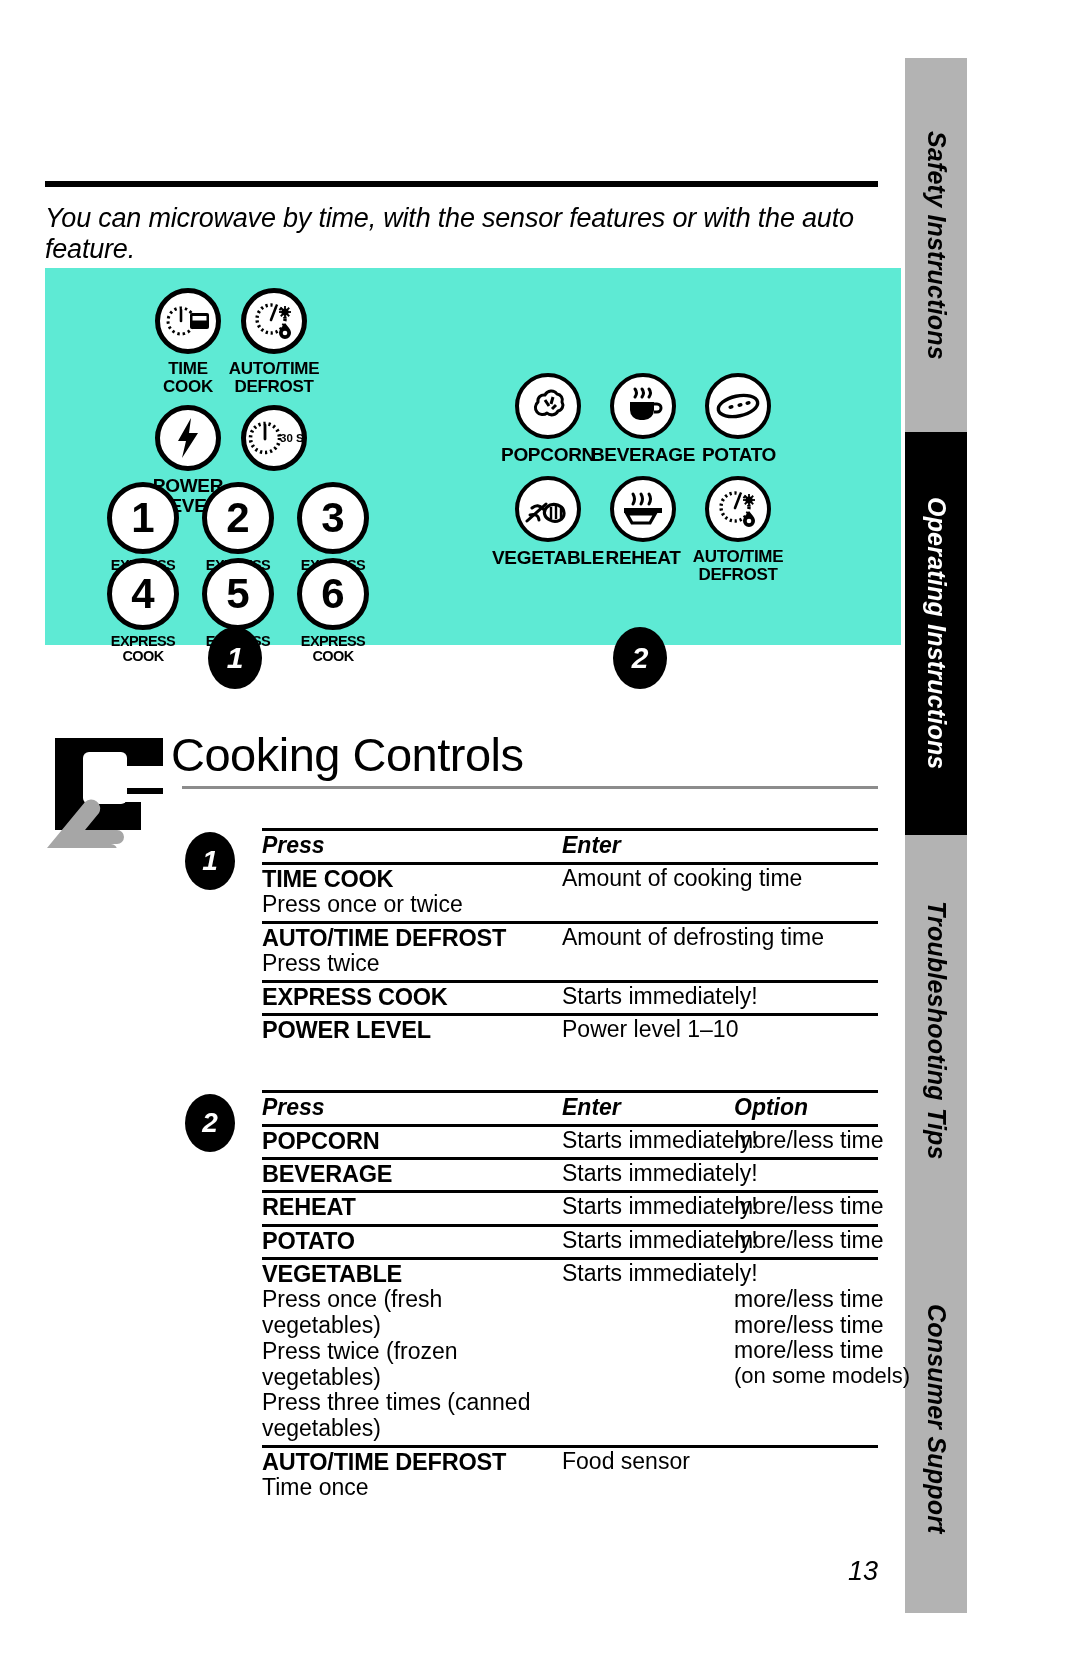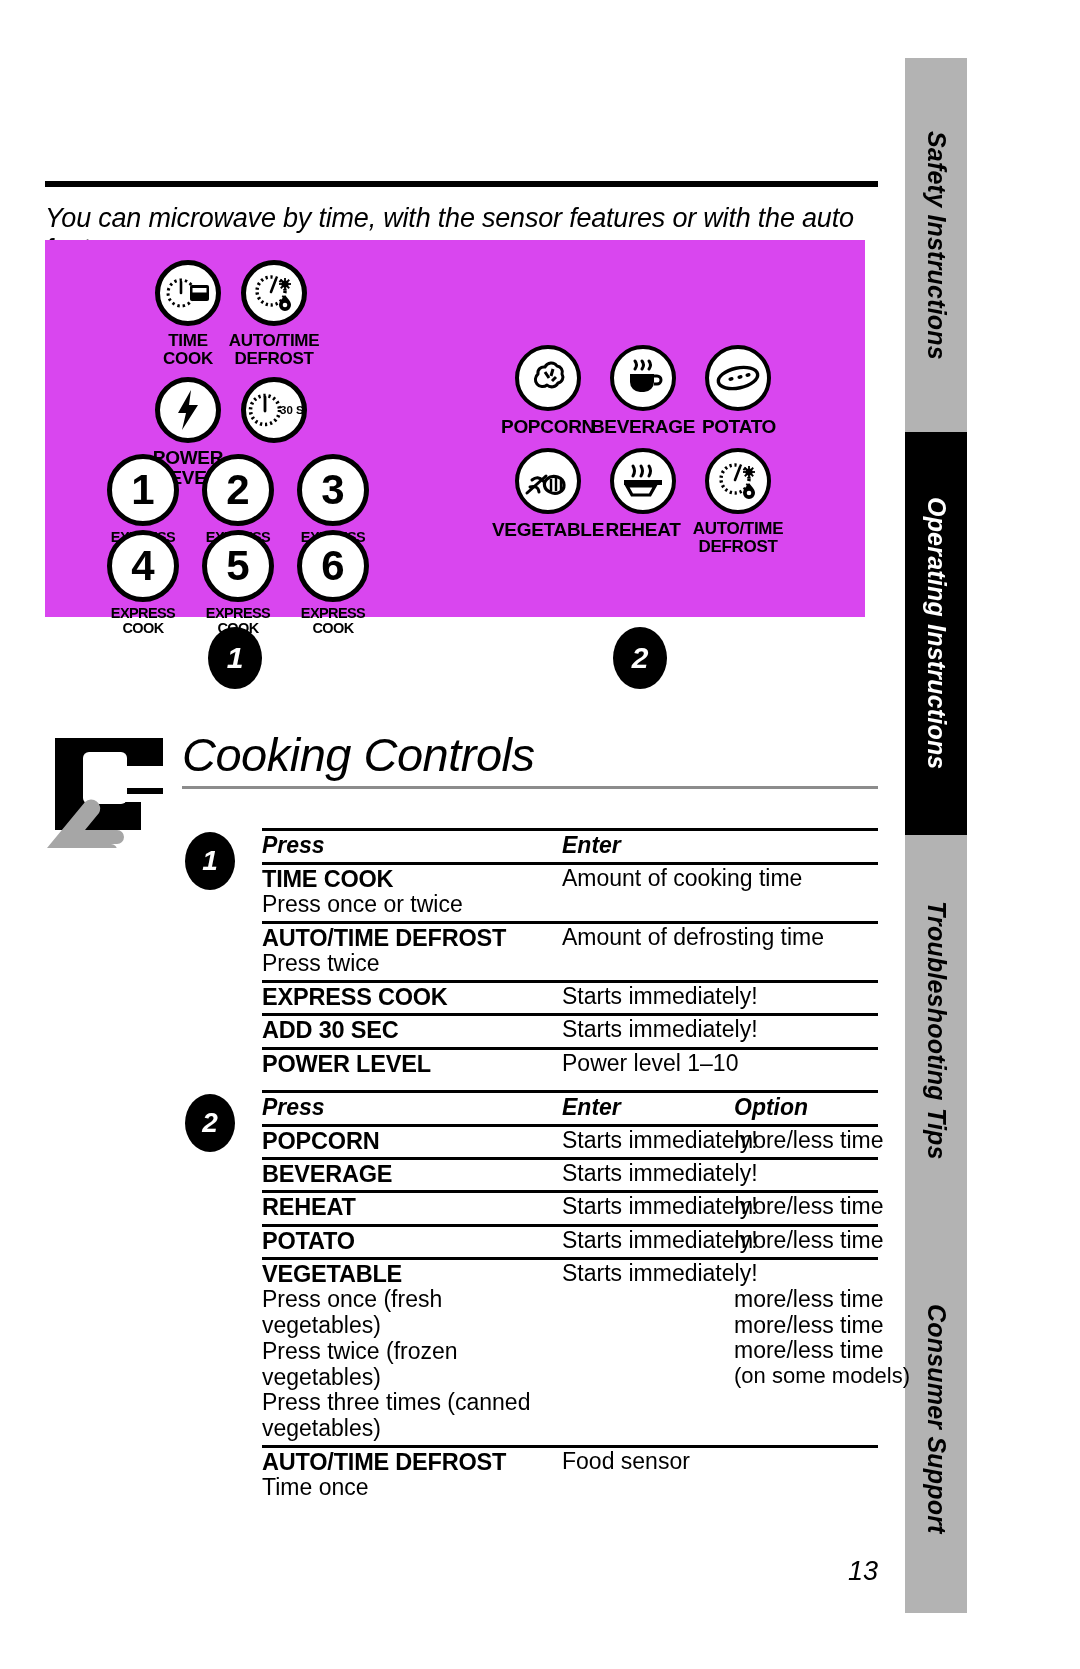--- a/index.html
+++ b/index.html
@@ -79,24 +79,25 @@
     width: 840px;
     font-style: italic;
     font-size: 27px;
     letter-spacing: -0.2px;
   }
 
   
   #panel {
     position: absolute;
     left: 45px;
-    top: 240px;
+    top: 268px;
     width: 820px;
     height: 377px;
-    background: #d946ef;
+    background: #5eead4;
+    padding-left: 36px;
   }
   .rbtn {
     position: absolute;
     border-radius: 50%;
     background: #fff;
     border: 5px solid #000;
     box-sizing: border-box;
     display: flex;
     align-items: center;
     justify-content: center;
@@ -141,23 +142,22 @@
   
   #finger-icon {
     position: absolute;
     left: 45px;
     top: 730px;
     width: 128px;
     height: 118px;
   }
   #section-title {
     position: absolute;
-    left: 182px;
+    left: 171px;
     top: 727px;
-    font-style: italic;
     font-size: 47px;
     letter-spacing: -0.5px;
   }
   #title-rule {
     position: absolute;
     left: 182px;
     top: 786px;
     width: 696px;
     height: 3px;
     background: #8c8c8c;
@@ -446,26 +446,20 @@
         <tr class="rule-top">
           <td>
               <div class="cmd">AUTO/TIME DEFROST</div>
               <div class="sub">Press twice</div>
             </td>
           <td>Amount of defrosting time</td>
         </tr>
         <tr class="rule-top">
           <td>
               <div class="cmd">EXPRESS COOK</div>
-            </td>
-          <td>Starts immediately!</td>
-        </tr>
-        <tr class="rule-top">
-          <td>
-              <div class="cmd">ADD 30 SEC</div>
             </td>
           <td>Starts immediately!</td>
         </tr>
         <tr class="rule-top">
           <td>
               <div class="cmd">POWER LEVEL</div>
             </td>
           <td>Power level 1–10</td>
         </tr>
       </tbody>

